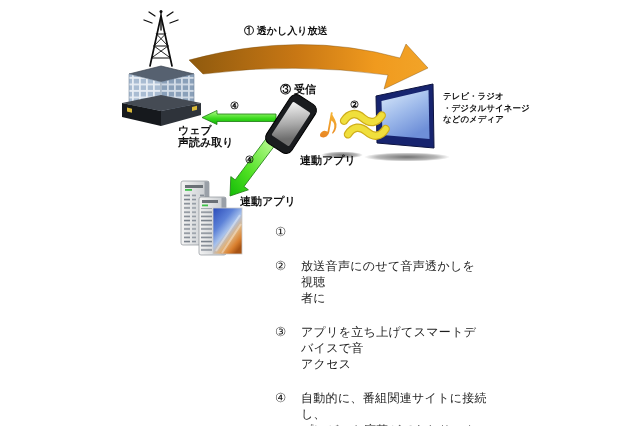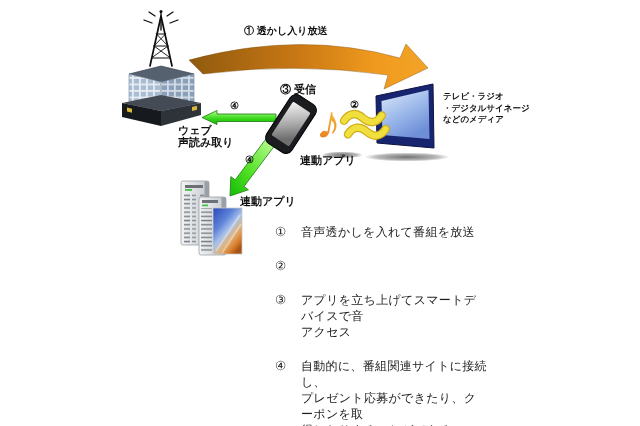--- a/index.html
+++ b/index.html
@@ -180,24 +180,25 @@
 
   <div class="dlabel" style="left:240px; top:196px;">連動アプリ</div>
 
   <div class="dlabel" style="left:443px; top:91px; font-size:8.5px;">テレビ・ラジオ
 ・デジタルサイネージ
 などのメディア</div>
 
   <div class="steps">
     <div class="step">
       <span class="step-num">①</span>
-      <span class="step-text">音声透かしを入れて番組を放送</span>
     </div>
     <div class="step">
       <span class="step-num">②</span>
+      <span class="step-text">放送音声にのせて音声透かしを視聴
+者に</span>
     </div>
     <div class="step">
       <span class="step-num">③</span>
       <span class="step-text">アプリを立ち上げてスマートデバイスで音
 アクセス</span>
     </div>
     <div class="step">
       <span class="step-num">④</span>
       <span class="step-text">自動的に、番組関連サイトに接続し、
 プレゼント応募ができたり、クーポンを取

